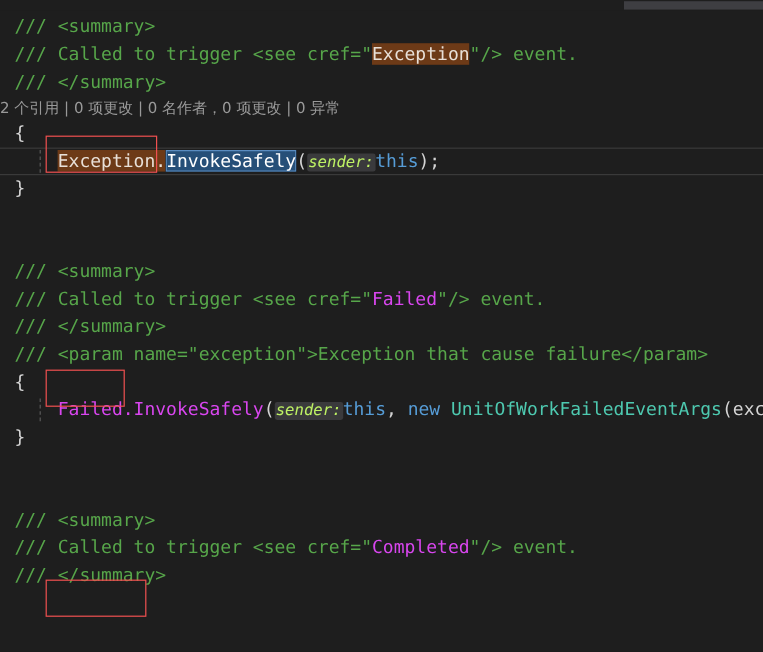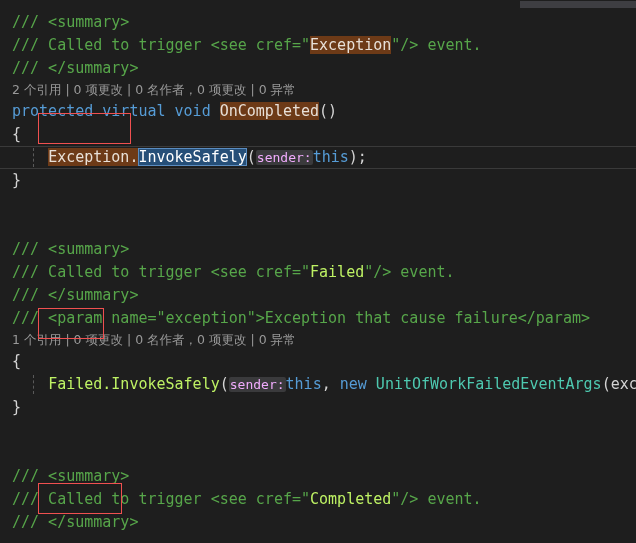--- a/index.html
+++ b/index.html
@@ -37,21 +37,21 @@
     color:#d4d4d4;
     letter-spacing:0px;
   }
   .ln.blank{height:23px;}
   
   .codelens{
     height:20px;line-height:20px;
     font-size:12.5px;
     font-family:"DejaVu Sans","Liberation Sans",sans-serif;
     color:#999999;
-    padding-left:12px;
+    padding-left:0;
     white-space:pre;
   }
   
   .curline{
     background:#1e1e1e;
   }
   .curline:before,.curline:after{
     content:"";position:absolute;left:0;width:636px;height:1px;
     background:#3a3a3a;
   }
@@ -59,38 +59,39 @@
   .curline:after{bottom:0;}
   
   .guide{
     position:absolute;left:33px;top:2px;bottom:2px;width:1px;
     border-left:1px dashed #5a5a5a;
   }
   
   .cmt{color:#57a64a;}
   .kw{color:#569cd6;}
   .typ{color:#4ec9b0;}
-  .id{color:#bef264;}
+  .id{color:#d946ef;}
   .pun{color:#d4d4d4;}
   
   .hl-brown{
     background:#6d3a17;
     color:#e8e0d8;
   }
   .hl-sel{
     background:#264f78;
     color:#ffffff;
     box-shadow:inset 0 0 0 1px #5a8cc0;
   }
   .hint{
     background:#3a3a3c;
-    color:#f0abfc;
+    color:#bef264;
     font-size:13px;
     border-radius:2px;
     padding:0 1px;
+    font-style:italic;
   }
   
   .renamebox{
     position:absolute;
     border:1px solid #f05050;
     pointer-events:none;
   }
 </style>
 </head>
 <body>
@@ -104,40 +105,38 @@
   <div class="code">
 
     <div class="ln"><span class="cmt">/// &lt;summary&gt;</span></div>
 
     <div class="ln"><span class="cmt">/// Called to trigger &lt;see cref="</span><span class="hl-brown">Exception</span><span class="cmt">"/&gt; event.</span></div>
 
     <div class="ln"><span class="cmt">/// &lt;/summary&gt;</span></div>
 
     <div class="codelens">2 个引用 | 0 项更改 | 0 名作者，0 项更改 | 0 异常</div>
 
-    <div class="ln"><span class="kw">protected</span><span class="pun"> </span><span class="kw">virtual</span><span class="pun"> </span><span class="kw">void</span><span class="pun"> </span><span class="hl-brown">OnCompleted</span><span class="pun">()</span></div>
 
     <div class="ln"><span class="pun">{</span></div>
 
     <div class="ln curline"><span class="guide"></span>    <span class="hl-brown">Exception.</span><span class="hl-sel">InvokeSafely</span><span class="pun">(</span><span class="hint">sender:</span><span class="kw">this</span><span class="pun">);</span></div>
 
     <div class="ln"><span class="pun">}</span></div>
 
     <div class="ln blank"></div>
     <div class="ln blank"></div>
 
     <div class="ln"><span class="cmt">/// &lt;summary&gt;</span></div>
 
     <div class="ln"><span class="cmt">/// Called to trigger &lt;see cref="</span><span class="id">Failed</span><span class="cmt">"/&gt; event.</span></div>
 
     <div class="ln"><span class="cmt">/// &lt;/summary&gt;</span></div>
 
     <div class="ln"><span class="cmt">/// &lt;param name="exception"&gt;Exception that cause failure&lt;/param&gt;</span></div>
 
-    <div class="codelens">1 个引用 | 0 项更改 | 0 名作者，0 项更改 | 0 异常</div>
 
 
     <div class="ln"><span class="pun">{</span></div>
 
     <div class="ln"><span class="guide"></span>    <span class="id">Failed.</span><span class="id">InvokeSafely</span><span class="pun">(</span><span class="hint">sender:</span><span class="kw">this</span><span class="pun">, </span><span class="kw">new</span><span class="pun"> </span><span class="typ">UnitOfWorkFailedEventArgs</span><span class="pun">(exce</span></div>
 
     <div class="ln"><span class="pun">}</span></div>
 
     <div class="ln blank"></div>
     <div class="ln blank"></div>

